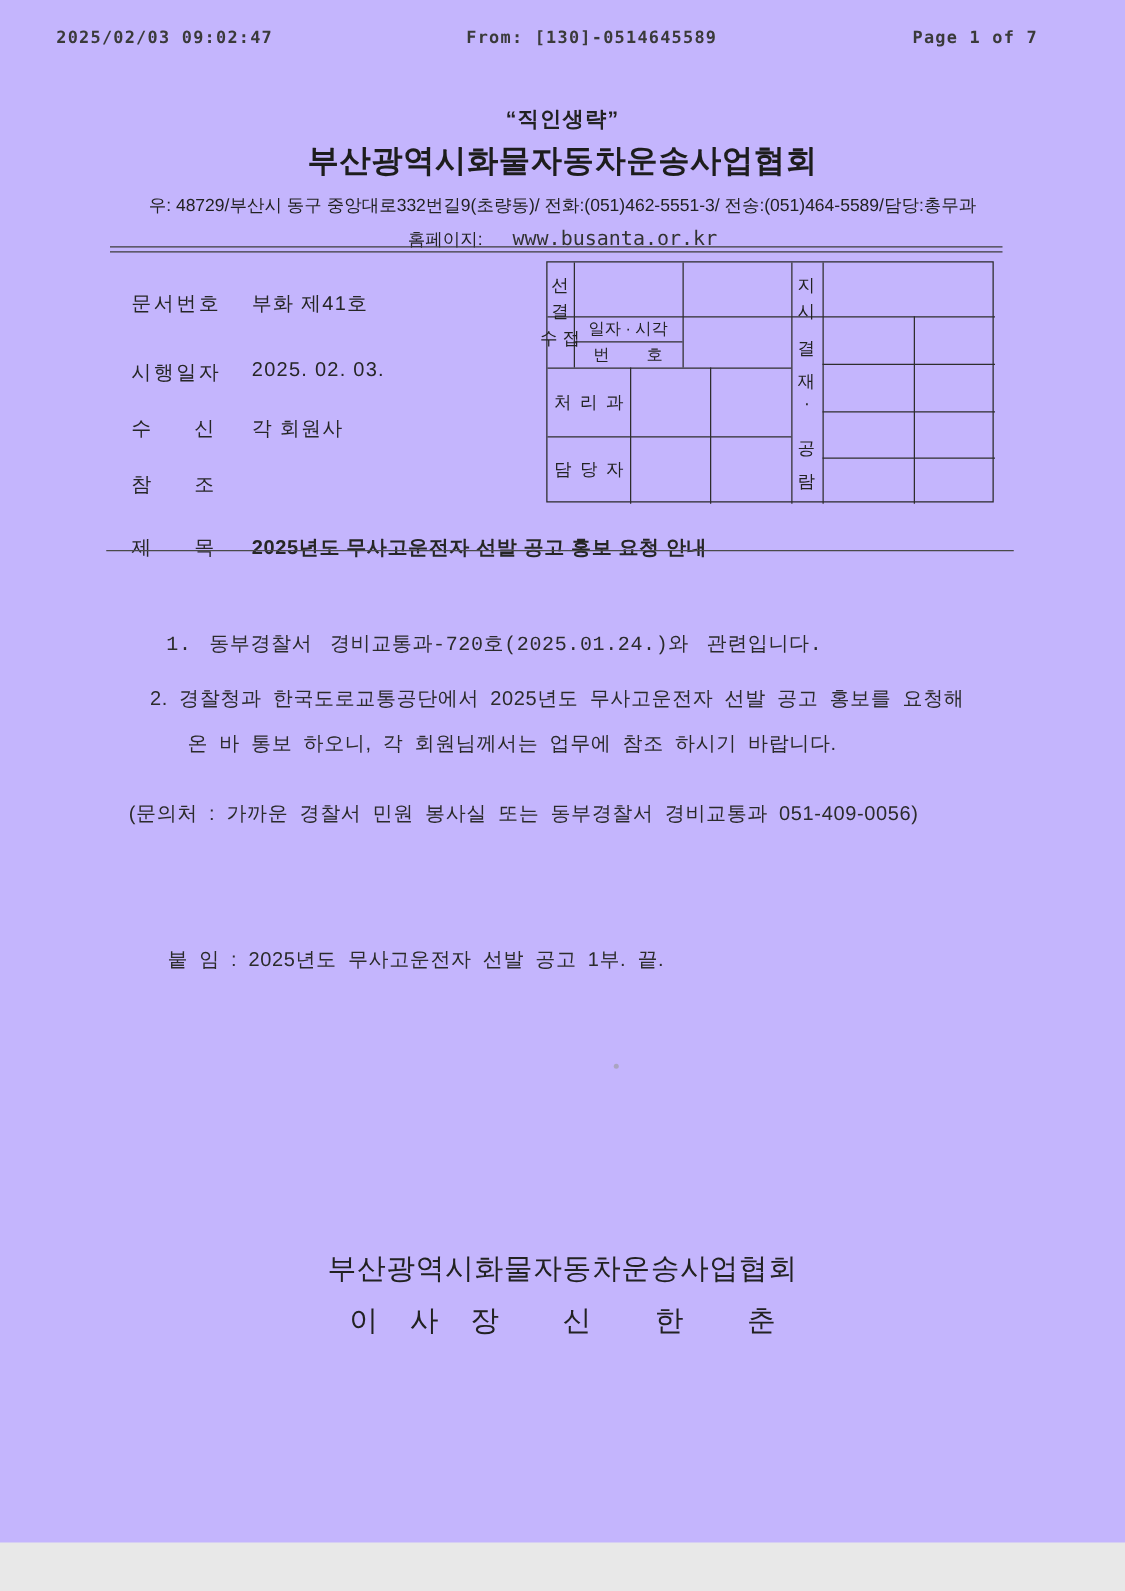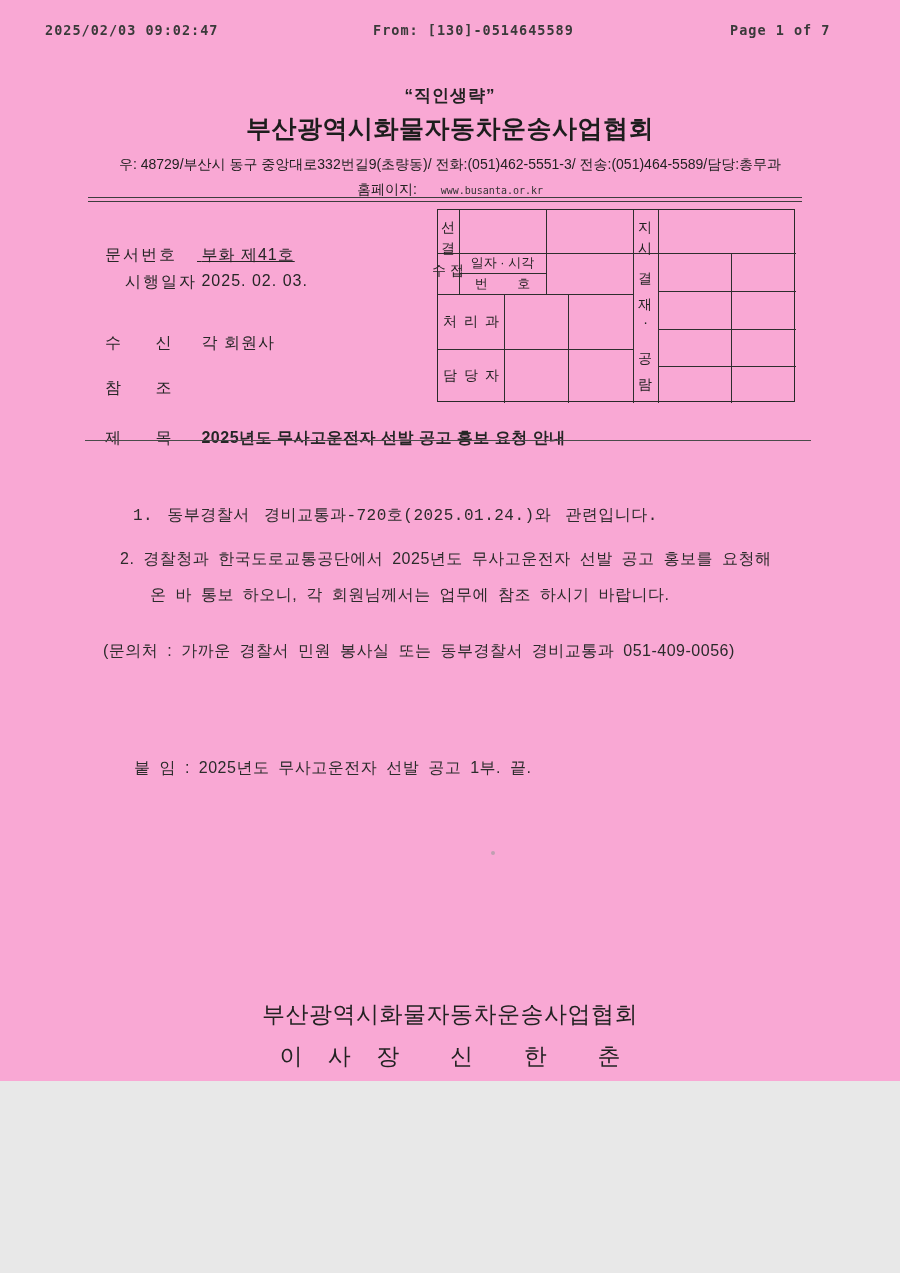--- a/index.html
+++ b/index.html
@@ -3,23 +3,23 @@
 <meta charset="utf-8">
 <style>
   html,body{margin:0;padding:0;}
   body{
     background:#e8e8e8;
     font-family:"Liberation Sans", sans-serif;
     color:#2d2d2d;
   }
   .page{
     position:relative;
-    width:900px;height:1081px;
+    width:900px;height:1234px;
     margin:0 auto;
-    background:#f9a8d4;
+    background:#c4b5fd;
     overflow:hidden;
   }
   
   .fax-header span{
     position:absolute;top:22px;
     font-family:"DejaVu Sans Mono", monospace;
     font-size:13.5px;font-weight:600;letter-spacing:1px;color:#3a3a3a;
     white-space:pre;
   }
   .fx-left{left:45px;}
@@ -35,21 +35,21 @@
     text-align:center;font-size:25px;font-weight:600;letter-spacing:0.5px;color:#1d1d1d;
   }
   .address{
     position:absolute;top:156px;left:0;width:900px;
     text-align:center;font-size:14px;letter-spacing:0px;color:#222;white-space:pre;
   }
   .homepage{
     position:absolute;top:181px;left:0;width:900px;
     text-align:center;font-size:14px;color:#222;
   }
-  .homepage .url{font-family:"DejaVu Sans Mono", monospace;font-size:10px;color:#333;margin-left:20px;}
+  .homepage .url{font-family:"DejaVu Sans Mono", monospace;font-size:16px;color:#333;margin-left:20px;}
   .double-rule{
     position:absolute;top:197px;left:88px;width:714px;height:3px;
     border-top:1.5px solid #3d3d3d;border-bottom:1.5px solid #3d3d3d;
   }
   
   .apv{
     position:absolute;left:437px;top:209px;width:358px;height:193px;
     border:1.7px solid #2a2a2a;box-sizing:border-box;
     font-size:14px;color:#222;
   }
@@ -82,22 +82,22 @@
   .lab-cheori{left:0;top:84px;width:66px;height:55px;word-spacing:3px;}
   .lab-damdang{left:0;top:139px;width:66px;height:54px;word-spacing:3px;}
   .lab-jisi{left:195px;top:1px;width:25px;height:42px;}
   .lab-gyeolje{left:195px;top:43px;width:25px;height:150px;}
   .lab-gyeolje .vtext{letter-spacing:12px;}
   
   .field{position:absolute;left:105px;font-size:16px;color:#262626;}
   .flabel{display:inline-block;width:92px;letter-spacing:2px;color:#262626;vertical-align:top;}
   .flabel.two{word-spacing:26px;}
   .fvalue{letter-spacing:1px;white-space:pre;}
-  .f1{top:245px;text-decoration:underline;}
-  .f2{top:272px;text-align:right;}
+  .f1{top:233px;}
+  .f2{top:288px;}
   .f3{top:333px;}
   .f4{top:378px;}
   .f5{top:428px;}
   .f5 .fvalue{font-weight:600;letter-spacing:0.5px;}
   .title-underline{
     position:absolute;top:440px;left:85px;width:726px;height:0;
     border-top:1.5px solid #4a4a4a;
   }
   
   .bodyline{position:absolute;font-size:16px;color:#2b2b2b;letter-spacing:0.5px;word-spacing:4px;white-space:pre;}

